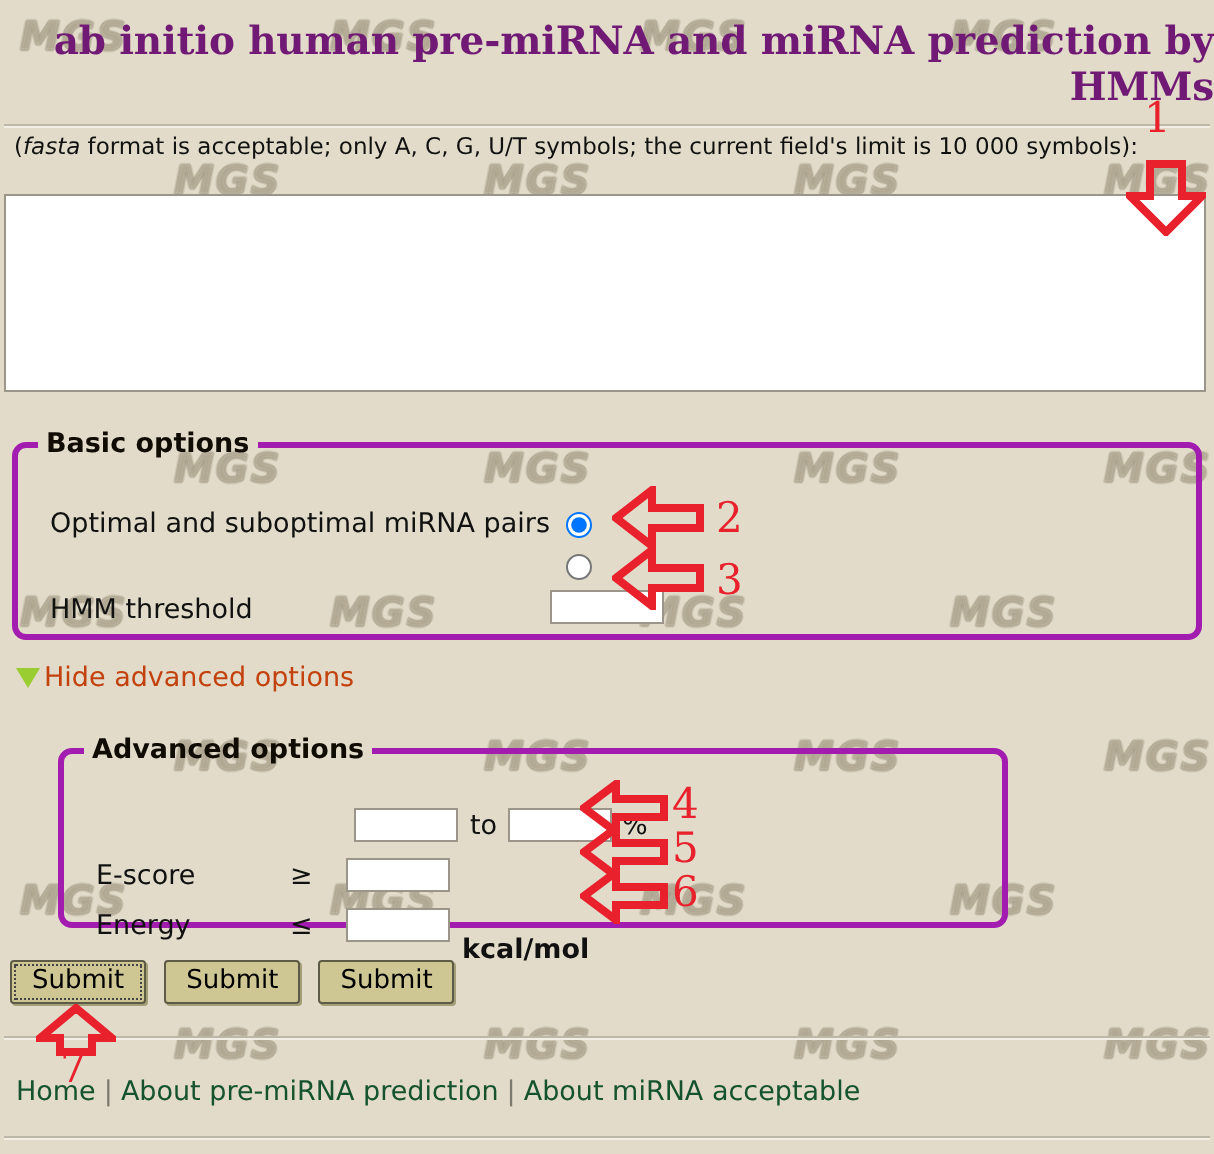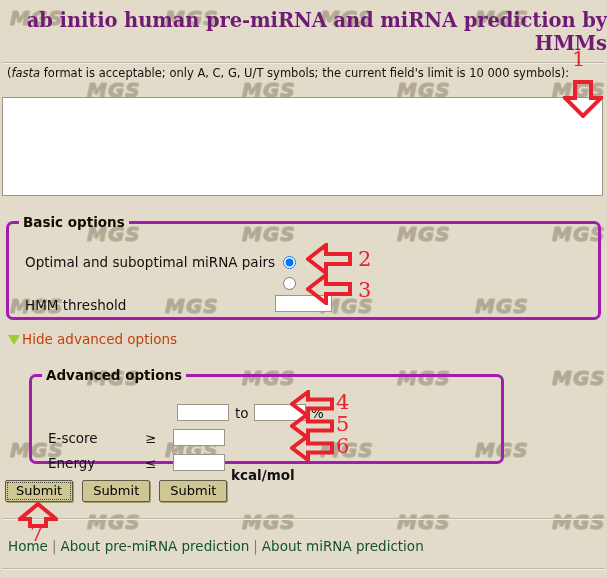--- a/index.html
+++ b/index.html
@@ -327,21 +327,21 @@
   </fieldset>
 
   <div id="btn-row">
     <button class="btn focused" type="submit">Submit</button>
     <button class="btn" type="reset">Submit</button>
     <button class="btn" type="button">Submit</button>
   </div>
 
   <hr class="rule2" id="foot-rule-top">
   <div id="footer-links">
-    <a href="#">Home</a><span class="sep">|</span><a href="#">About pre-miRNA prediction</a><span class="sep">|</span><a href="#">About miRNA prediction</a>
+    <a href="#">Home</a><span class="sep">|</span><a href="#">About pre-miRNA prediction</a><span class="sep">|</span><a href="#">About miRNA acceptable</a>
   </div>
   <hr class="rule2" id="foot-rule-bot">
 
   <div class="ann" style="left:563px; top:80px;">
     <svg width="40" height="38" viewBox="0 0 40 38">
       <polygon points="12,2 28,2 28,18 38,18 20,36 2,18 12,18" fill="none" stroke="#e8212c" stroke-width="4" stroke-linejoin="miter"></polygon>
     </svg>
   </div>
   <div class="annnum" style="left:572px; top:49px;">1</div>
 

